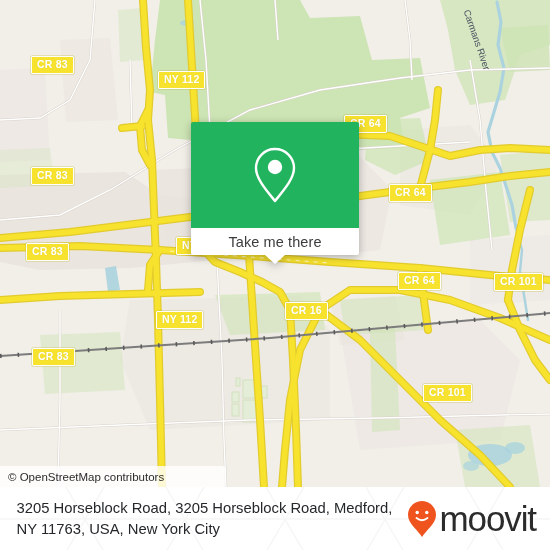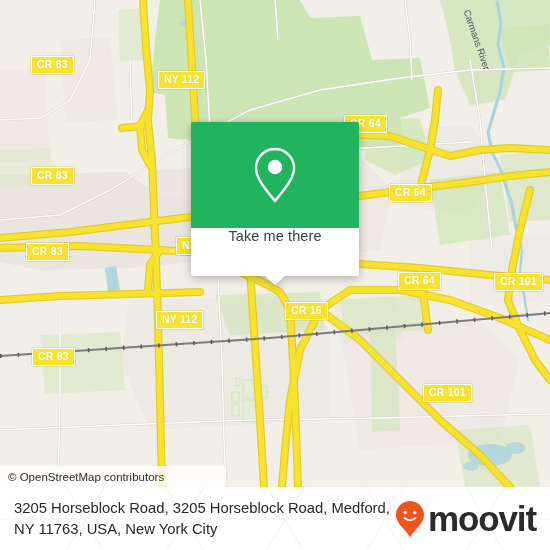--- a/index.html
+++ b/index.html
@@ -78,23 +78,24 @@
   #popup-head {
     background: #22b35f;
     height: 106px;
     border-radius: 2px 2px 0 0;
     display: flex;
     align-items: center;
     justify-content: center;
   }
   #popup-foot {
     background: #ffffff;
-    height: 48px;
+    height: 27px;
     border-radius: 0 0 2px 2px;
     display: flex;
+    align-items: center;
     justify-content: center;
     position: relative;
   }
   #popup-foot-label {
     font-family: "Liberation Sans", sans-serif;
     font-size: 14.5px;
     color: #3c3c3c;
     letter-spacing: 0.1px;
   }
   #popup-pointer {
@@ -165,21 +166,21 @@
   }
   #brand {
     display: flex;
     align-items: center;
     gap: 3px;
     flex-shrink: 0;
   }
   #brand-wordmark {
     font-family: "Liberation Sans", sans-serif;
     font-size: 35px;
-    font-weight: bold;
+    font-weight: normal;
     color: #2b2b2b;
     letter-spacing: -1.1px;
     line-height: 35px;
   }
 </style>
 </head>
 <body>
 
 <div id="app">
 

